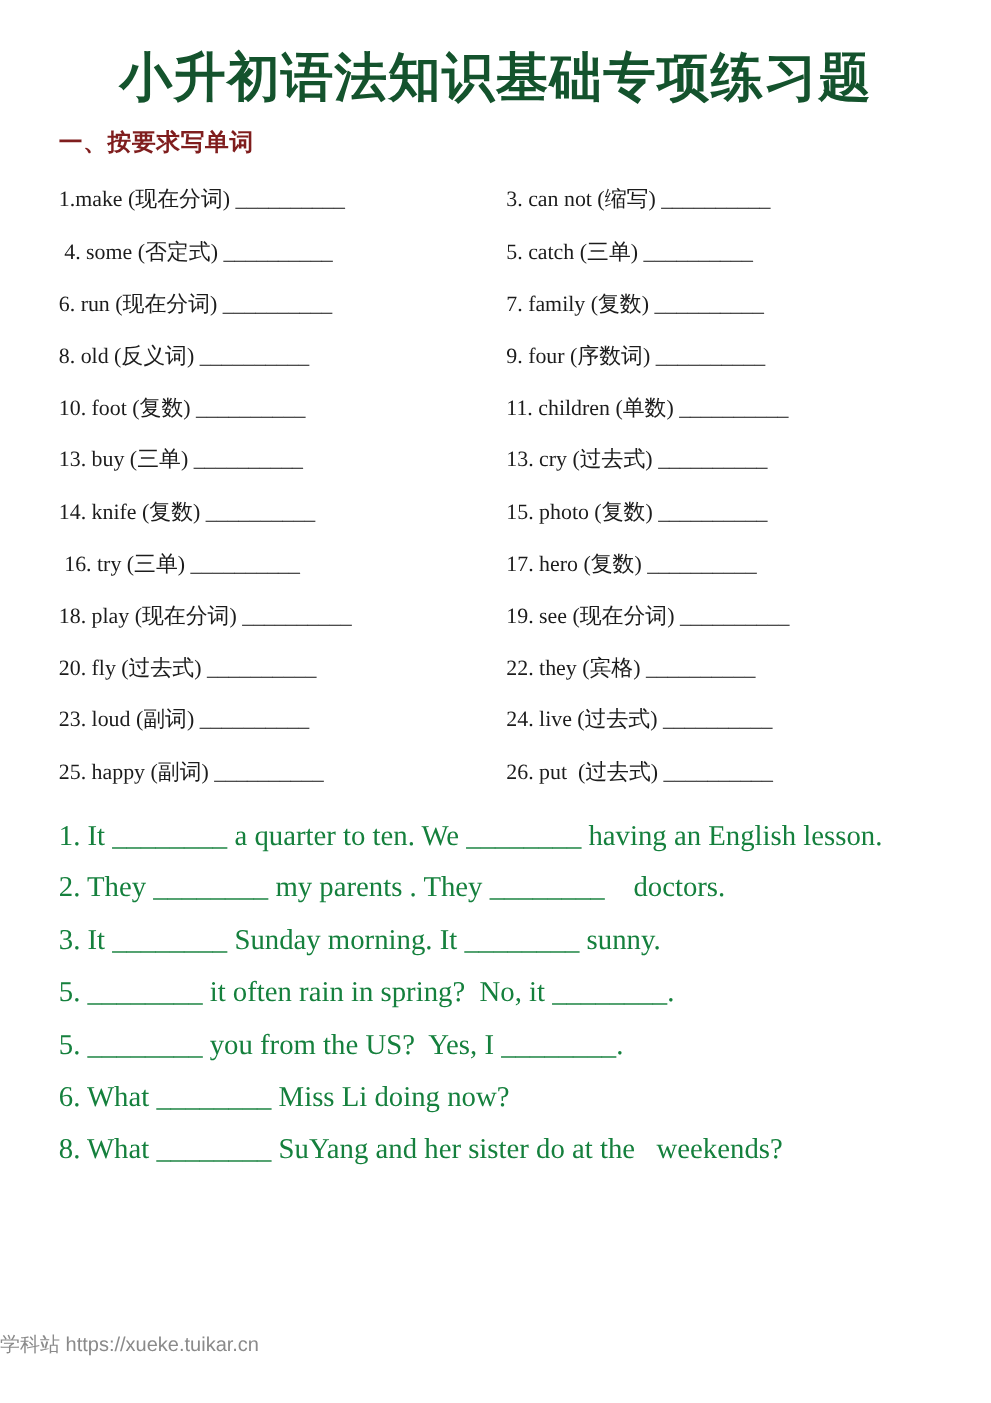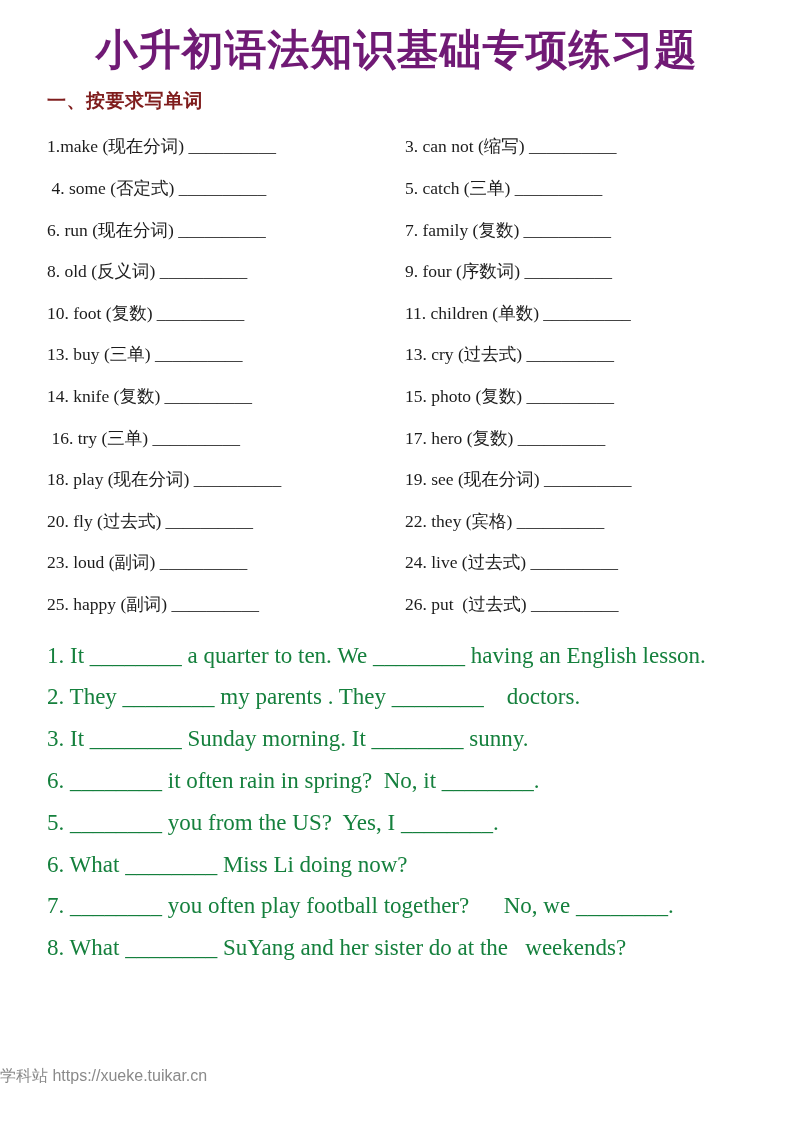--- a/index.html
+++ b/index.html
@@ -11,27 +11,27 @@
     position: relative;
     width: 793px;
     height: 1122px;
     background: #ffffff;
     color: #1c1c1c;
     font-family: "Liberation Serif", "DejaVu Serif", serif;
     overflow: hidden;
     box-sizing: border-box;
   }
   .doc-title {
-    margin: 23px 0 0 0;
+    margin: 36px 0 0 0;
     text-align: center;
     font-size: 42px;
     line-height: 1.3;
     font-weight: 900;
     letter-spacing: 1px;
-    color: #701a75;
+    color: #14532d;
     font-family: "Liberation Serif", "DejaVu Serif", serif;
   }
   .section-heading {
     margin: 10px 0 0 47px;
     font-size: 19px;
     font-weight: bold;
     color: #7f1d1d;
     letter-spacing: 0.5px;
     font-family: Liberation Mono, monospace;
   }
@@ -103,24 +103,23 @@
     <div class="word-item">24. live (过去式) __________</div>
     <div class="word-item">25. happy (副词) __________</div>
     <div class="word-item">26. put  (过去式) __________</div>
   </div>
 
 
   <div class="fill-list">
     <div class="fill-item">1. It ________ a quarter to ten. We ________ having an English lesson.</div>
     <div class="fill-item">2. They ________ my parents . They ________    doctors.</div>
     <div class="fill-item">3. It ________ Sunday morning. It ________ sunny.</div>
-    <div class="fill-item">6. ________ it often rain in spring?  No, it ________.</div>
+    <div class="fill-item">5. ________ it often rain in spring?  No, it ________.</div>
     <div class="fill-item">5. ________ you from the US?  Yes, I ________.</div>
     <div class="fill-item">6. What ________ Miss Li doing now?</div>
-    <div class="fill-item">7. ________ you often play football together?      No, we ________.</div>
     <div class="fill-item">8. What ________ SuYang and her sister do at the   weekends?</div>
   </div>
 
   <div class="footer">
     <span>学科站 https://xueke.tuikar.cn</span>
   </div>
 
 </div>
 
 </body></html>

